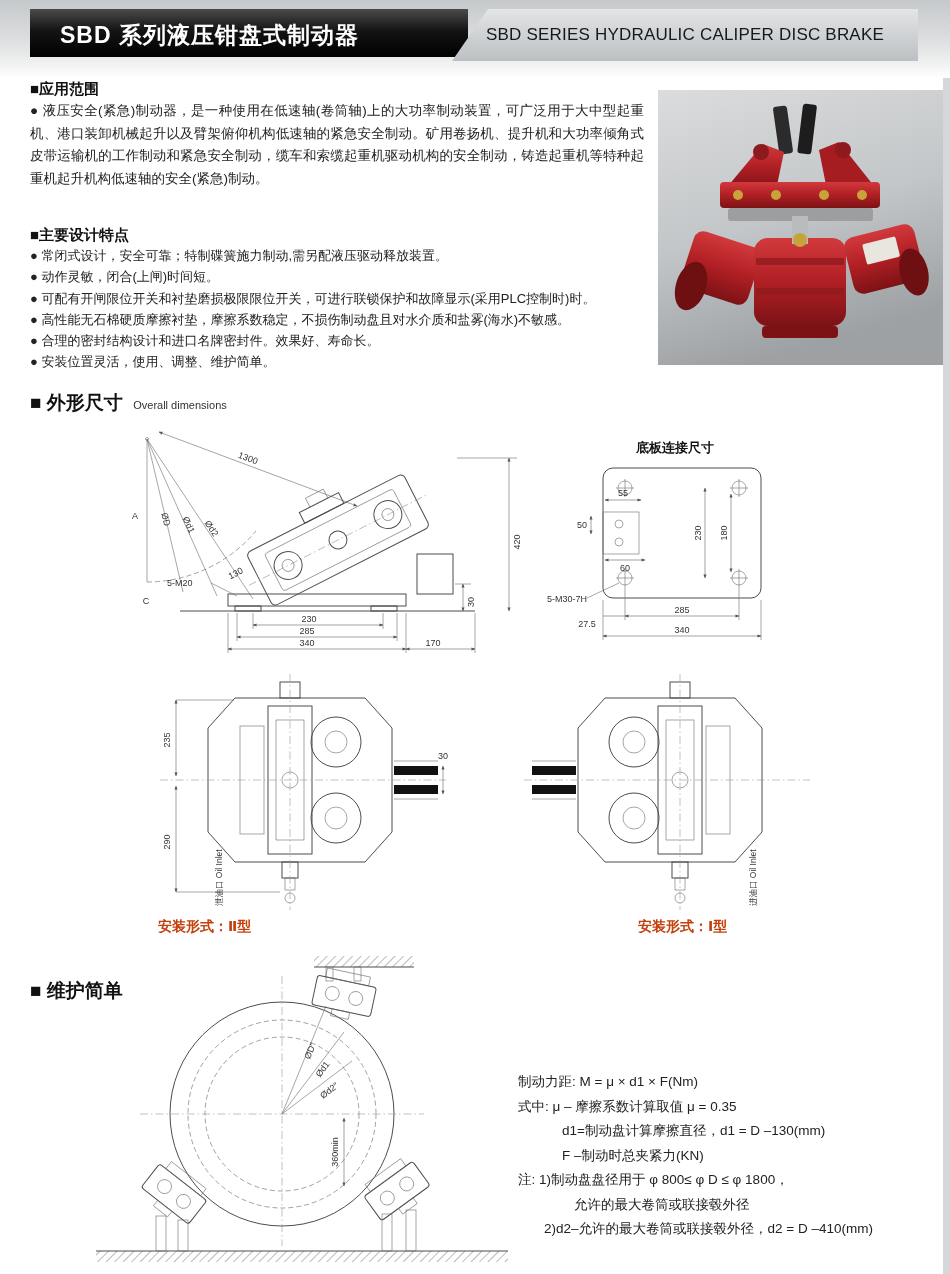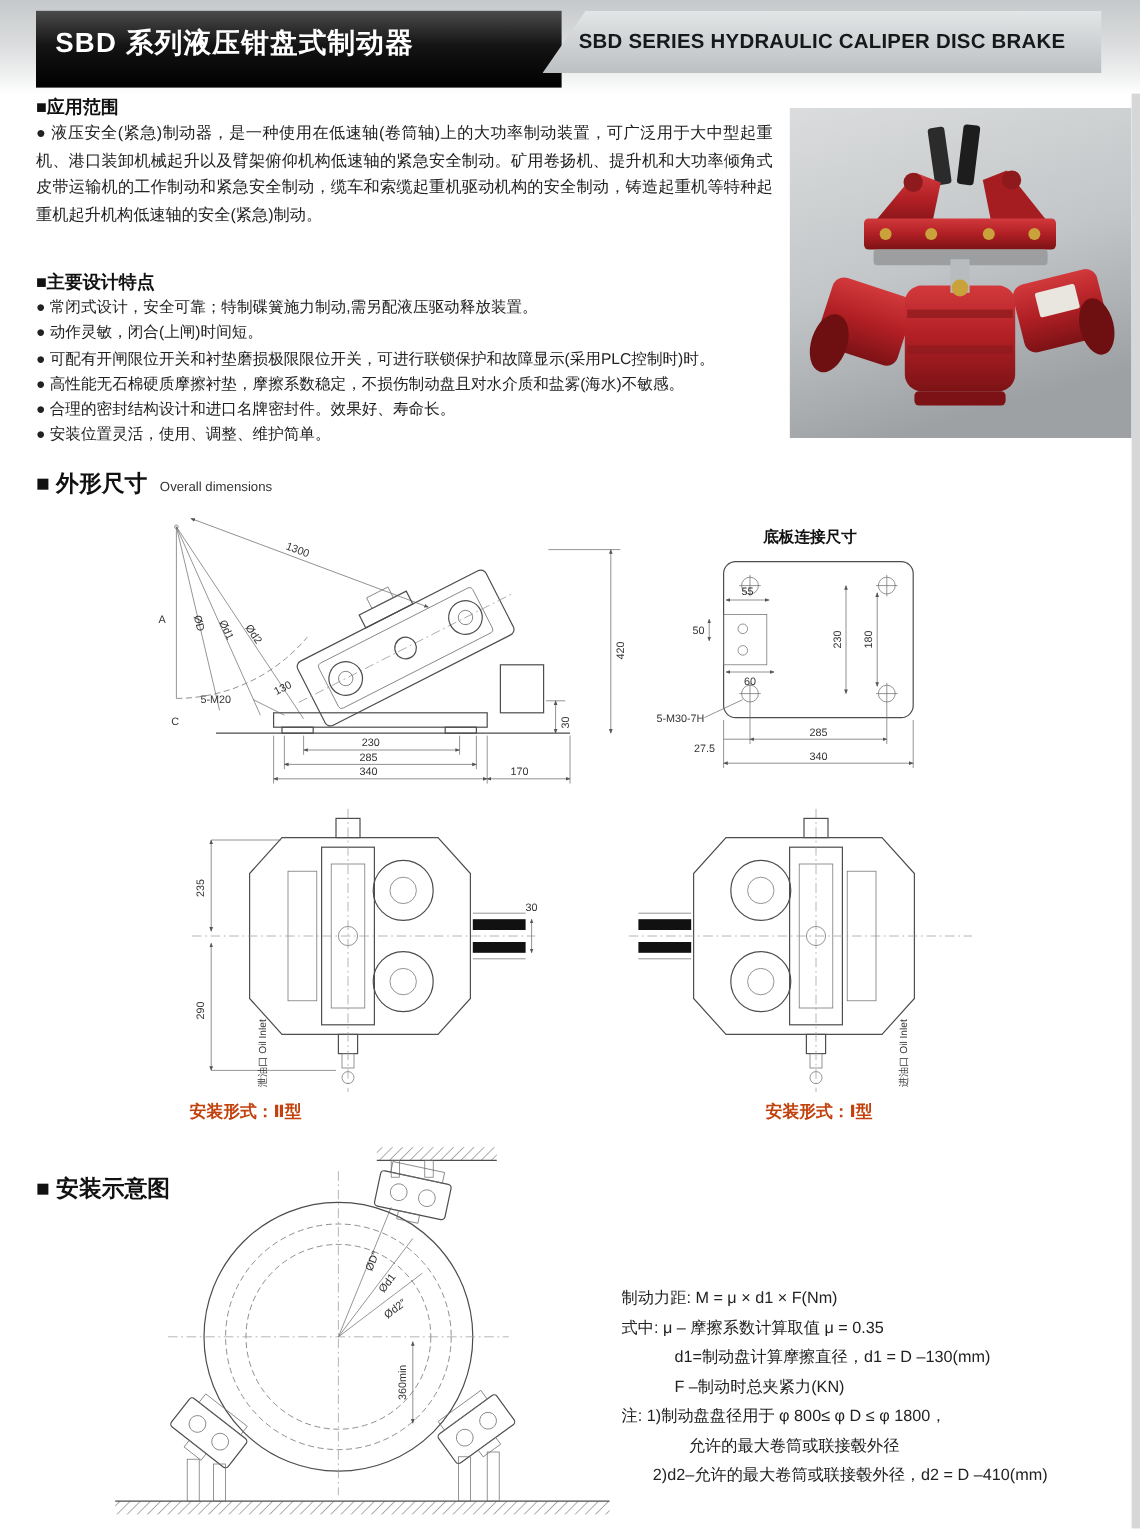--- a/index.html
+++ b/index.html
@@ -3,28 +3,28 @@
 <meta charset="utf-8">
 <style>
   * { margin:0; padding:0; box-sizing:border-box; }
   html,body { background:#ffffff; }
   body { width:950px; height:1274px; position:relative; font-family:"Liberation Sans","DejaVu Sans",sans-serif; color:#1a1a1a; }
   .page { position:absolute; left:0; top:0; width:950px; height:1274px; background:#fff; overflow:hidden; }
 
   
   .top-band { position:absolute; left:0; top:0; width:950px; height:78px;
     background:linear-gradient(180deg,#c6c9cb 0%,#d9dbdc 45%,#eff0f0 80%,#ffffff 100%); }
-  .title-cn { position:absolute; left:30px; top:9px; width:438px; height:64px;
+  .title-cn { position:absolute; left:30px; top:9px; width:438px; height:48px;
     background:linear-gradient(180deg,#4b4b4b,#141414 45%,#000000);
-    color:#fff; font-size:23px; font-weight:bold; line-height:52px; padding-left:16px; letter-spacing:1px; white-space:nowrap; }
+    color:#fff; font-size:23px; font-weight:bold; line-height:52px; padding-left:30px; letter-spacing:1px; white-space:nowrap; }
   .title-en-wrap { position:absolute; left:452px; top:9px; width:466px; height:52px;
     background:linear-gradient(180deg,#e3e5e6,#bcc0c3);
     clip-path:polygon(36px 0,100% 0,100% 100%,0 100%);
     display:flex; align-items:center; justify-content:center; }
-  .title-en-wrap span { font-size:17px; font-weight:bold; color:#17181a; letter-spacing:0.2px; }
+  .title-en-wrap span { font-size:17px; font-weight:normal; color:#17181a; letter-spacing:0.2px; }
   .right-strip { position:absolute; right:0; top:78px; width:7px; height:1196px; background:#d5d7d9; }
 
   
   .h-small { position:absolute; left:30px; font-size:15px; font-weight:bold; color:#111; }
   .app-body { position:absolute; left:30px; top:100px; width:614px; font-size:13.5px; line-height:22.5px; text-align:justify; color:#222; }
   .features { position:absolute; left:30px; top:245px; width:640px; }
   .feature-line { font-size:13px; line-height:21.3px; color:#222; white-space:nowrap; }
   .sec-title { position:absolute; left:30px; white-space:nowrap; }
   .sec-title .cnb { font-size:19px; font-weight:bold; color:#111; }
   .sec-title .enb { font-size:11px; color:#333; margin-left:6px; }
@@ -286,21 +286,21 @@
     </g>
     <line class="cl" x1="4" y1="120" x2="290" y2="120"></line>
     <line class="cl" x1="160" y1="14" x2="160" y2="250"></line>
     <text class="oil" transform="translate(236,246) rotate(-90)">进油口 Oil Inlet</text>
   </svg>
 
   <div class="type-label" style="left:158px;top:918px">安装形式：Ⅱ型</div>
   <div class="type-label" style="left:638px;top:918px">安装形式：Ⅰ型</div>
 
   <div class="sec-title" style="top:978px">
-    <span class="cnb">■ 安装示意图</span>
+    <span class="cnb">■ 维护简单</span>
   </div>
 
   <svg class="drw" style="left:82px;top:946px" width="440" height="325" viewBox="0 0 440 325">
     <rect x="232" y="10" width="100" height="11" fill="url(#hatch)" stroke="none"></rect>
     <line class="ol" x1="232" y1="21" x2="332" y2="21"></line>
     <rect x="14" y="305" width="412" height="11" fill="url(#hatch)" stroke="none"></rect>
     <line class="ol" x1="14" y1="305" x2="426" y2="305"></line>
     <circle class="ol" cx="200" cy="168" r="112"></circle>
     <circle class="dash" cx="200" cy="168" r="94"></circle>
     <circle class="dash" cx="200" cy="168" r="77"></circle>

